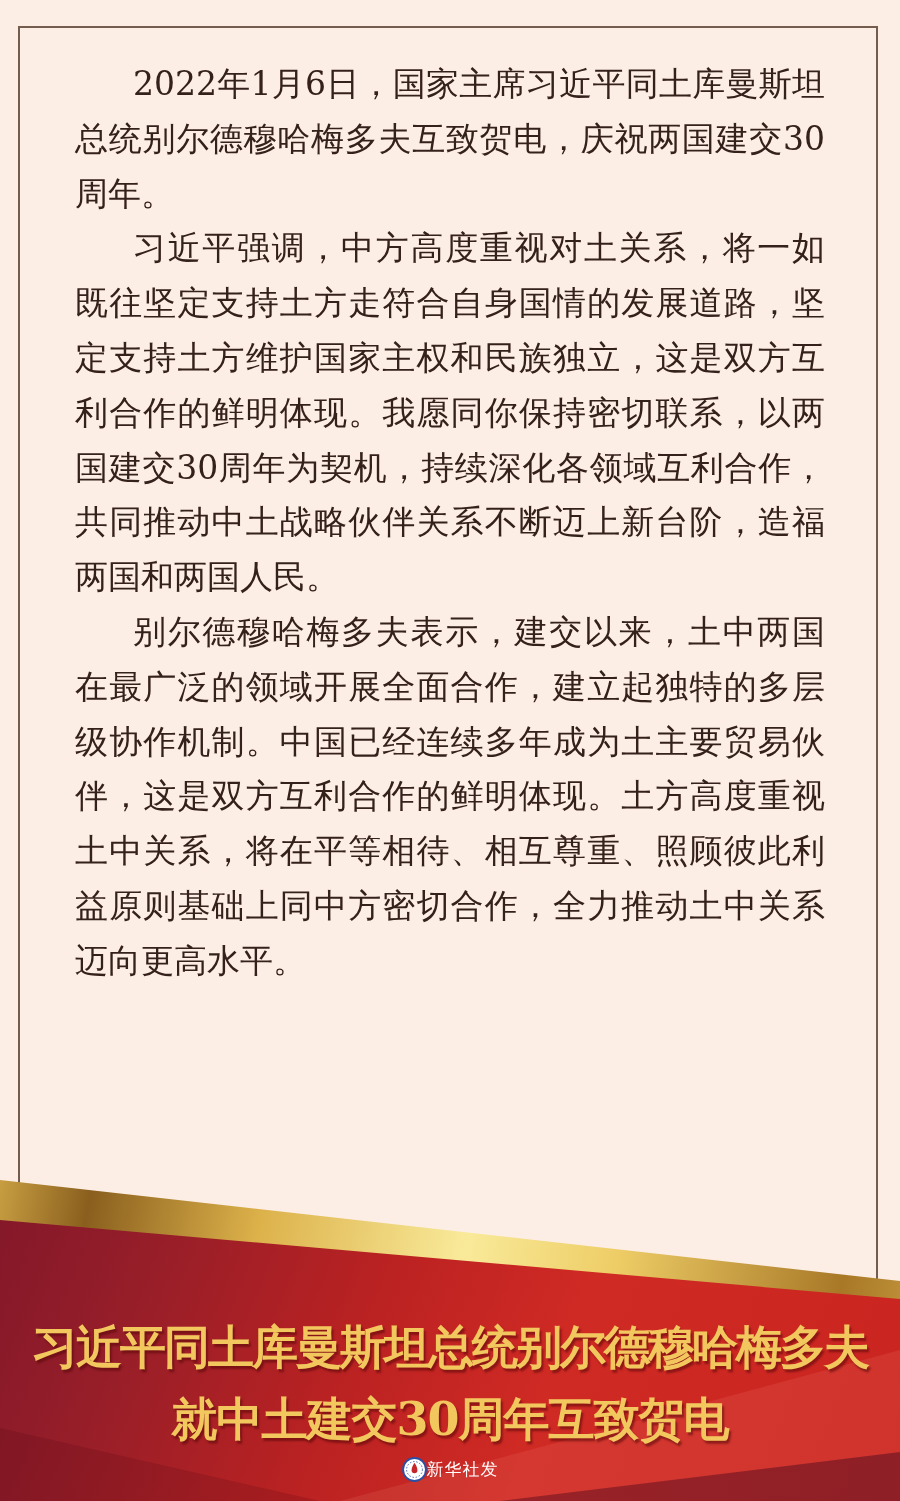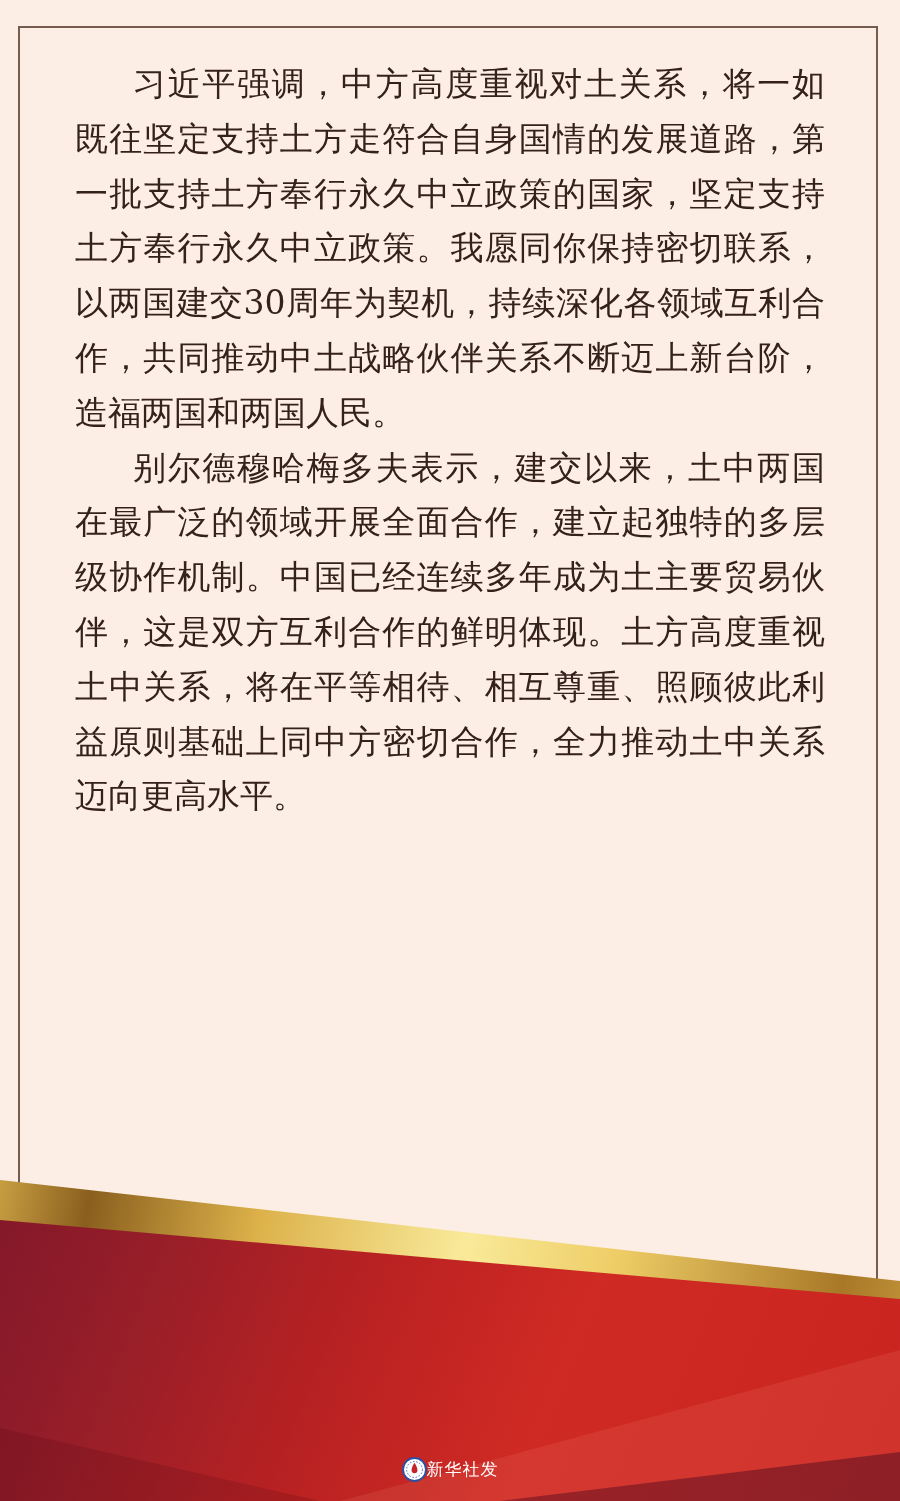--- a/index.html
+++ b/index.html
@@ -114,31 +114,36 @@
   .credit svg { display: block; }
 </style>
 </head>
 <body>
 
 <div class="poster">
 
   <div class="frame"></div>
 
   <div class="article">
-    <p>习近平强调，中方高度重视对土关系，将一如既往坚定支持土方走符合自身国情的发展道路，第一批支持土方奉行永久中立政策的国家，坚定支持土方奉行永久中立政策。我愿同你保持密切联系，以两国建交30周年为契机，持续深化各领域互利合作，共同推动中土战略伙伴关系不断迈上新台阶，造福两国和两国人民。</p>
+    <p>2022年1月6日，国家主席习近平同土库曼斯坦总统别尔德穆哈梅多夫互致贺电，庆祝两国建交30周年。</p>
+    <p>习近平强调，中方高度重视对土关系，将一如既往坚定支持土方走符合自身国情的发展道路，坚定支持土方维护国家主权和民族独立，这是双方互利合作的鲜明体现。我愿同你保持密切联系，以两国建交30周年为契机，持续深化各领域互利合作，共同推动中土战略伙伴关系不断迈上新台阶，造福两国和两国人民。</p>
     <p>别尔德穆哈梅多夫表示，建交以来，土中两国在最广泛的领域开展全面合作，建立起独特的多层级协作机制。中国已经连续多年成为土主要贸易伙伴，这是双方互利合作的鲜明体现。土方高度重视土中关系，将在平等相待、相互尊重、照顾彼此利益原则基础上同中方密切合作，全力推动土中关系迈向更高水平。</p>
   </div>
 
   <div class="banner">
     <div class="layer red-base"></div>
     <div class="layer sheen-wedge"></div>
     <div class="layer dark-corner-right"></div>
     <div class="layer dark-corner-left"></div>
     <div class="layer gold-stripe"></div>
 
+    <div class="banner-title">
+      <div class="t1">习近平同土库曼斯坦总统别尔德穆哈梅多夫</div>
+      <div class="t2">就中土建交30周年互致贺电</div>
+    </div>
 
     <div class="credit">
       <span>
         <svg width="25" height="25" viewBox="0 0 24 24">
           <circle cx="12" cy="12" r="11" fill="#ffffff" stroke="#2b4fa3" stroke-width="1.8"></circle>
           <circle cx="12" cy="12" r="7.6" fill="none" stroke="#2b4fa3" stroke-width="0.8" stroke-dasharray="1.5 1.6"></circle>
           <path d="M12 5.6 C10.2 8.4 9.2 10.6 9.2 12.8 a2.8 2.8 0 0 0 5.6 0 C14.8 10.6 13.8 8.4 12 5.6 Z" fill="#c4252b"></path>
         </svg>
       </span>
       <span class="label">新华社发</span>

